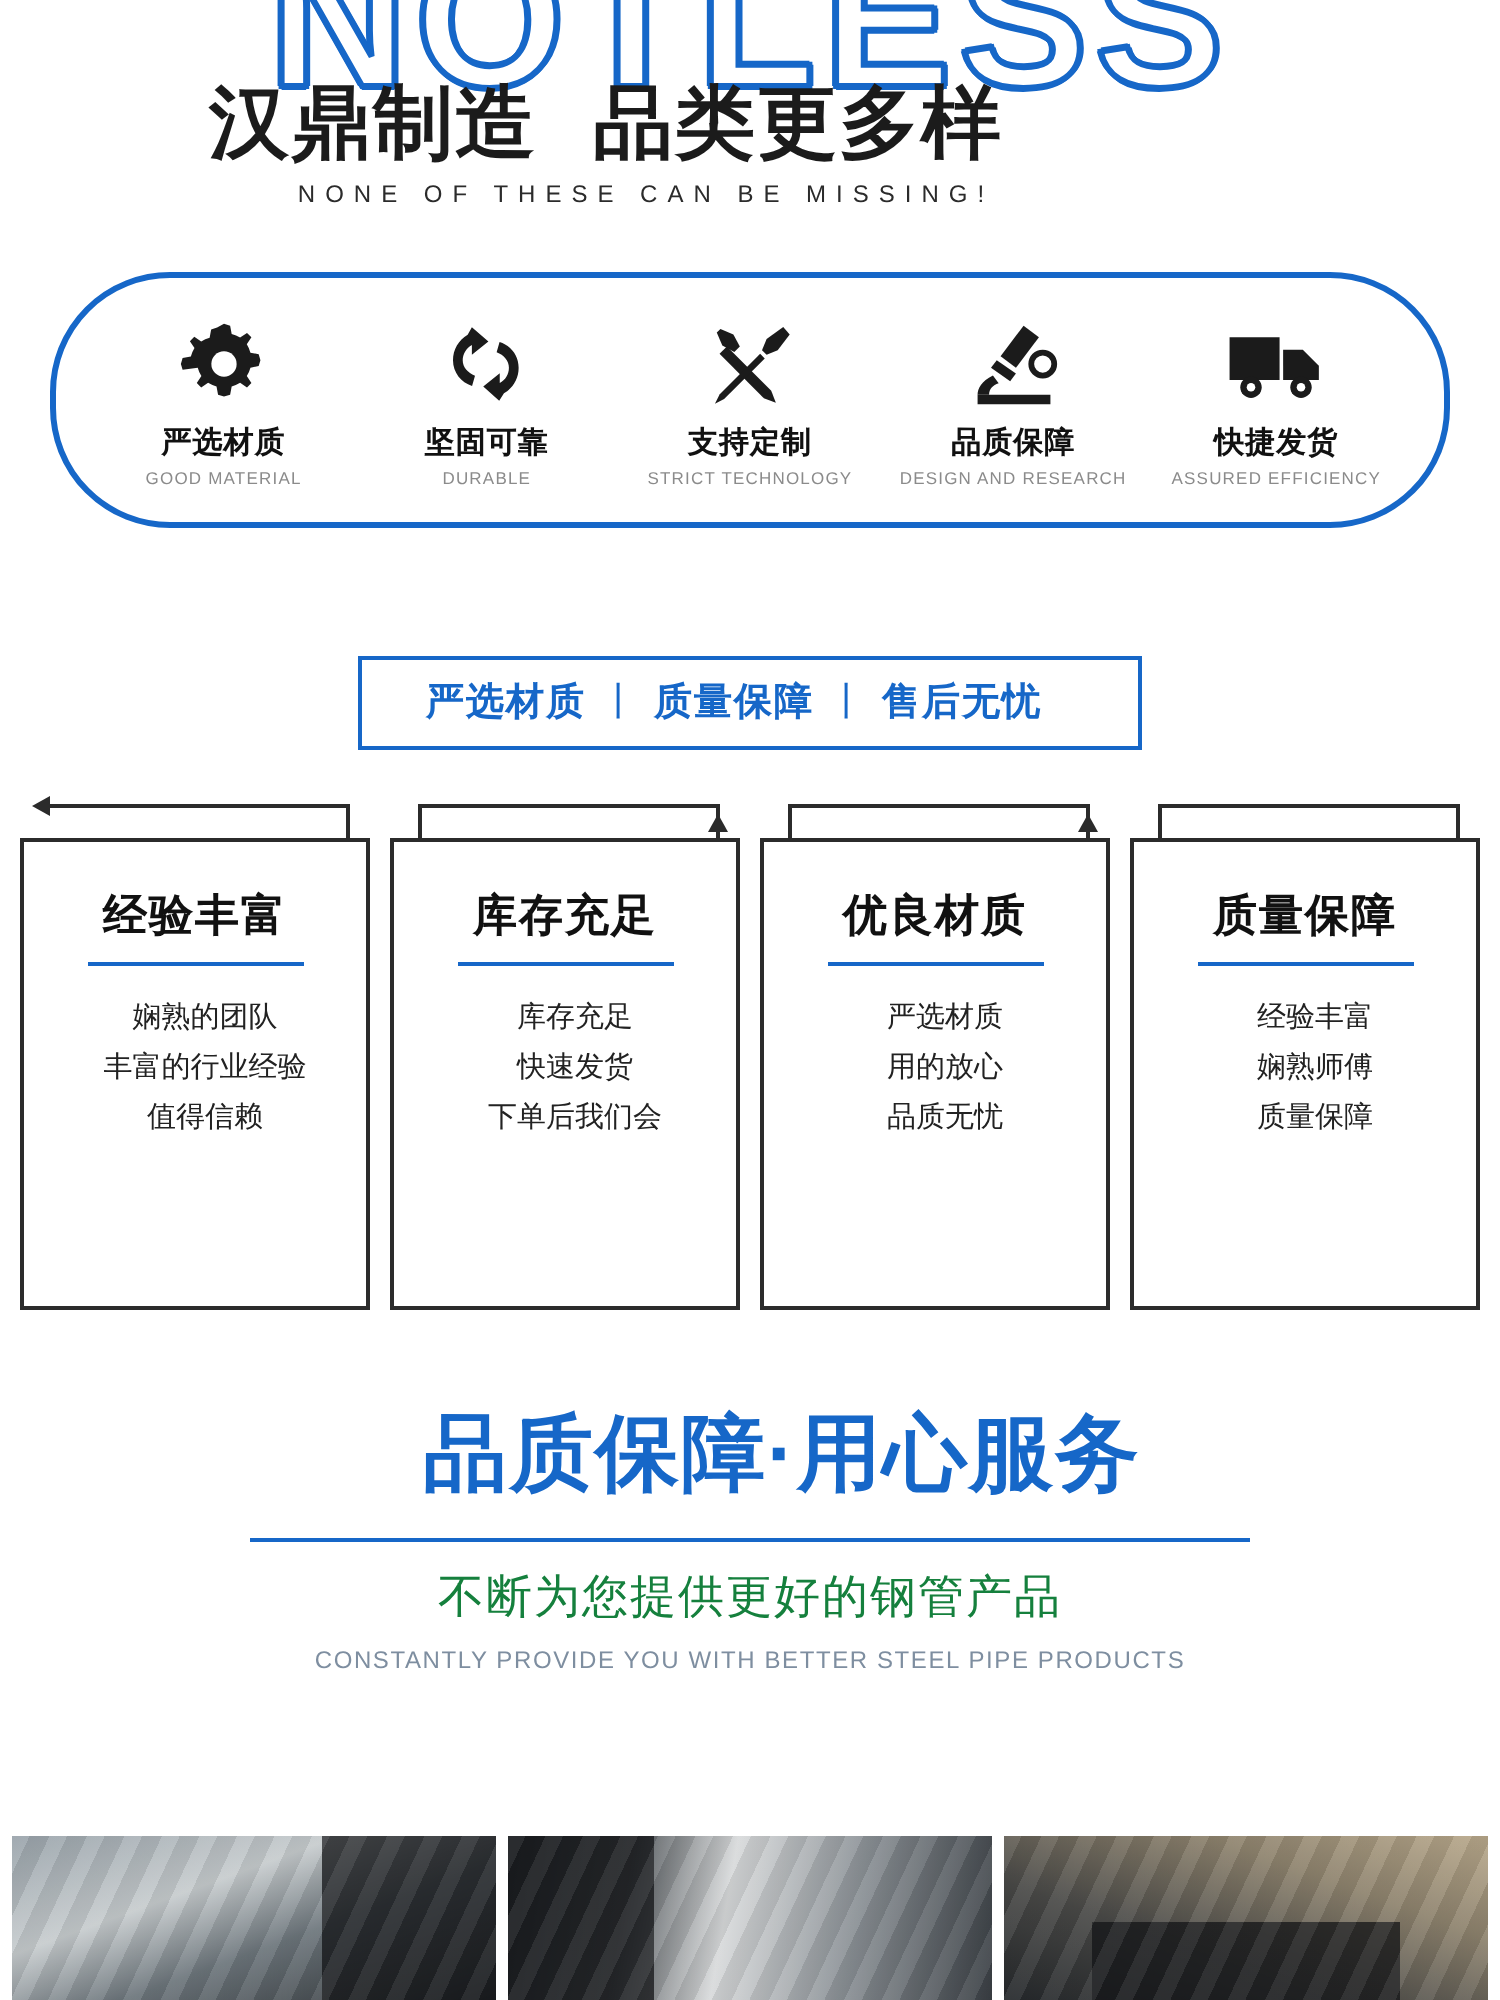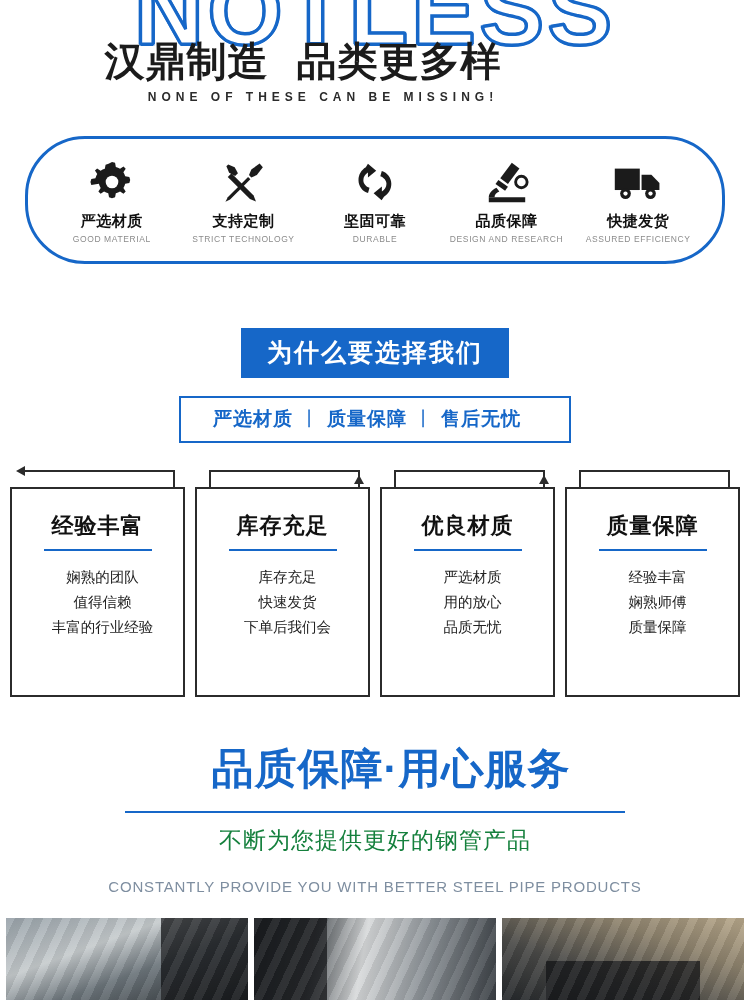--- a/index.html
+++ b/index.html
@@ -56,21 +56,21 @@
     white-space: nowrap;
   }
   .hero-main .gap { display:inline-block; width: 28px; }
   .hero-sub {
     position: absolute;
     top: 90px;
     left: 0;
     width: 646px;
     text-align: center;
     font-size: 12px;
-    font-weight: bold;
+    font-weight: normal;
     letter-spacing: 5px;
     color: #2b2b2b;
     white-space: nowrap;
   }
 
   
   .capsule-wrap {
     margin: 6px auto 0 auto;
     width: 700px;
     position: relative;
@@ -152,21 +152,21 @@
     width: 730px;
     display: flex;
     justify-content: space-between;
   }
   .card-col {
     width: 175px;
     position: relative;
   }
   .card {
     border: 2px solid #2b2b2b;
-    height: 210px;
+    height: 236px;
     box-sizing: border-box;
     padding-top: 22px;
     text-align: center;
     position: relative;
     background: #fff;
   }
   .card h3 {
     margin: 0;
     font-size: 22px;
     font-weight: bold;
@@ -232,22 +232,22 @@
     background: #1667c8;
     margin: 14px auto 0 auto;
   }
   .slogan-sub {
     margin-top: 12px;
     font-size: 23px;
     color: #15803d;
     letter-spacing: 1px;
   }
   .slogan-en {
-    margin-top: 22px;
-    font-size: 15px;
+    margin-top: 9px;
+    font-size: 12px;
     color: #7e8ea0;
     letter-spacing: 0.8px;
   }
 
   
   .photos {
     position: absolute;
     left: 0; bottom: 0;
     width: 750px;
     height: 82px;
@@ -295,44 +295,44 @@
 
       <div class="feat">
         <div class="ico">
           <svg width="46" height="46" viewBox="0 0 48 48">
             <path fill="#1b1b1b" d="M24 3l3.2 1 .8 4.3a16.7 16.7 0 0 1 4.4 1.9l3.6-2.4 2.3 2.3-2.4 3.6a16.7 16.7 0 0 1 1.9 4.4l4.3.8.9 3.1-.9 3.1-4.3.8a16.7 16.7 0 0 1-1.9 4.4l2.4 3.6-2.3 2.3-3.6-2.4a16.7 16.7 0 0 1-4.4 1.9l-.8 4.3-3.2.9-3.1-.9-.8-4.3a16.7 16.7 0 0 1-4.4-1.9l-3.6 2.4-2.3-2.3 2.4-3.6a16.7 16.7 0 0 1-1.9-4.4L2.4 27 1.5 24l.9-3.1 4.3-.8a16.7 16.7 0 0 1 1.9-4.4L6.2 12.1l2.3-2.3 3.6 2.4a16.7 16.7 0 0 1 4.4-1.9l.8-4.3L20.4 5z"></path>
             <circle cx="24" cy="24" r="6.6" fill="#ffffff"></circle>
           </svg>
         </div>
         <div class="ftitle">严选材质</div>
         <div class="fsub">GOOD MATERIAL</div>
+      </div>
+
+      <div class="feat">
+        <div class="ico">
+          <svg width="44" height="44" viewBox="0 0 48 48">
+            <path fill="#1b1b1b" d="M14 8c-5 3-8 8-8 14 0 6.6 4.4 12.2 10.4 14l1.6-5.6C14 28.9 11.3 25.7 11.3 22c0-3.6 2-6.7 5-8.4V19l9-7.3L16.3 4z"></path>
+            <path fill="#1b1b1b" d="M33.8 40c5-3 8-8 8-14 0-6.6-4.4-12.2-10.4-14l-1.6 5.6c4 1.5 6.7 4.7 6.7 8.4 0 3.6-2 6.7-5 8.4V29l-9 7.3 8.7 7.7z"></path>
+          </svg>
+        </div>
+        <div class="ftitle">坚固可靠</div>
+        <div class="fsub">DURABLE</div>
       </div>
 
       <div class="feat">
         <div class="ico">
           <svg width="48" height="46" viewBox="0 0 52 48">
             <path fill="#1b1b1b" d="M10 5l7 3 3.5 6.5-3 3-6.5-3.5L8 7z"></path>
             <path fill="#1b1b1b" d="M13.5 14.5l24 24 2.5 6.5-6.5-2.5-24-24z"></path>
             <path fill="#1b1b1b" d="M44 4l-9 6.5-2.5 6 2.5 2.5 6-2.5L47.5 8z"></path>
             <path fill="#1b1b1b" d="M31.5 18.5l-22 22L7 45.5l5-2.5 22-22z"></path>
           </svg>
         </div>
         <div class="ftitle">支持定制</div>
         <div class="fsub">STRICT TECHNOLOGY</div>
-      </div>
-
-      <div class="feat">
-        <div class="ico">
-          <svg width="44" height="44" viewBox="0 0 48 48">
-            <path fill="#1b1b1b" d="M14 8c-5 3-8 8-8 14 0 6.6 4.4 12.2 10.4 14l1.6-5.6C14 28.9 11.3 25.7 11.3 22c0-3.6 2-6.7 5-8.4V19l9-7.3L16.3 4z"></path>
-            <path fill="#1b1b1b" d="M33.8 40c5-3 8-8 8-14 0-6.6-4.4-12.2-10.4-14l-1.6 5.6c4 1.5 6.7 4.7 6.7 8.4 0 3.6-2 6.7-5 8.4V29l-9 7.3 8.7 7.7z"></path>
-          </svg>
-        </div>
-        <div class="ftitle">坚固可靠</div>
-        <div class="fsub">DURABLE</div>
       </div>
 
       <div class="feat">
         <div class="ico">
           <svg width="48" height="46" viewBox="0 0 50 48">
             <path fill="#1b1b1b" d="M30 4l8 6-12 16-8-6z"></path>
             <path fill="#1b1b1b" d="M16 22l10 7-3 4-10-7z"></path>
             <path fill="#1b1b1b" d="M6 40h38v5H6z"></path>
             <path fill="#1b1b1b" d="M14 30c-6 3-8 7-8 10h6c0-3 2-5 5-6z"></path>
             <circle cx="40" cy="24" r="6" fill="none" stroke="#1b1b1b" stroke-width="3"></circle>
@@ -354,40 +354,39 @@
           </svg>
         </div>
         <div class="ftitle">快捷发货</div>
         <div class="fsub">ASSURED EFFICIENCY</div>
       </div>
 
     </div>
   </div>
 
   <div class="why">
-    <div class="why-title">为什么要选择我们</div>
     <div class="why-sub-wrap">
       <div class="why-sub">
         <span>严选材质</span><span class="bar">丨</span><span>质量保障</span><span class="bar">丨</span><span>售后无忧</span>
       </div>
     </div>
   </div>
 
   <div class="cards">
 
     <div class="card-col">
       <div class="arrow-h" style="left:14px; width:150px;"></div>
       <div class="arrow-head ah-left" style="left:6px; top:-21px;"></div>
       <div class="arrow-v" style="left:163px; top:-17px; height:19px;"></div>
       <div class="card">
         <h3>经验丰富</h3>
         <div class="uline"></div>
         <p>娴熟的团队</p>
+        <p>丰富的行业经验</p>
         <p>值得信赖</p>
-        <p>丰富的行业经验</p>
       </div>
     </div>
 
     <div class="card-col">
       <div class="arrow-h" style="left:14px; width:150px;"></div>
       <div class="arrow-v" style="left:14px; top:-17px; height:19px;"></div>
       <div class="arrow-head ah-up" style="left:159px; top:-12px;"></div>
       <div class="arrow-v" style="left:163px; top:-17px; height:50px;"></div>
       <div class="card">
         <h3>库存充足</h3>

